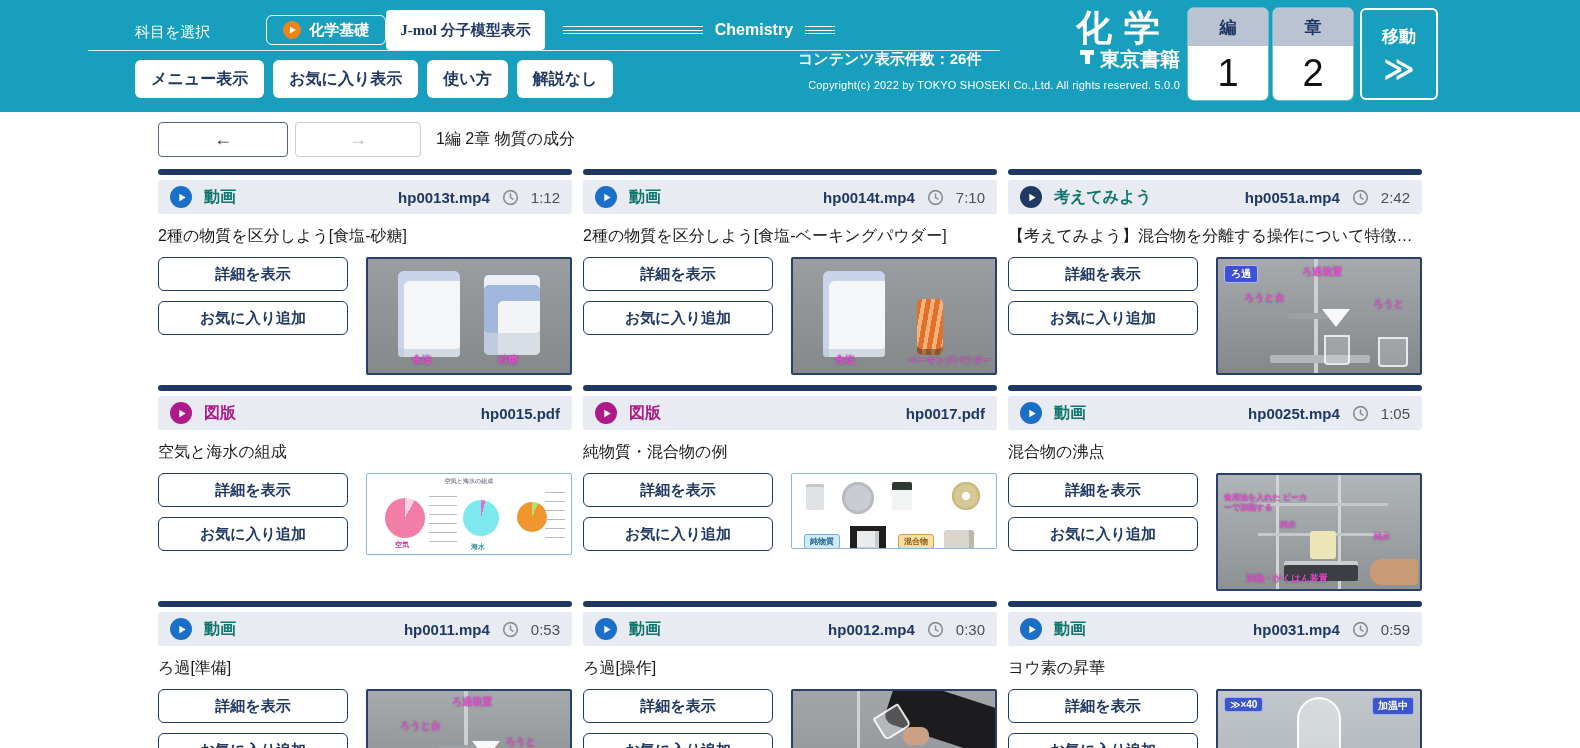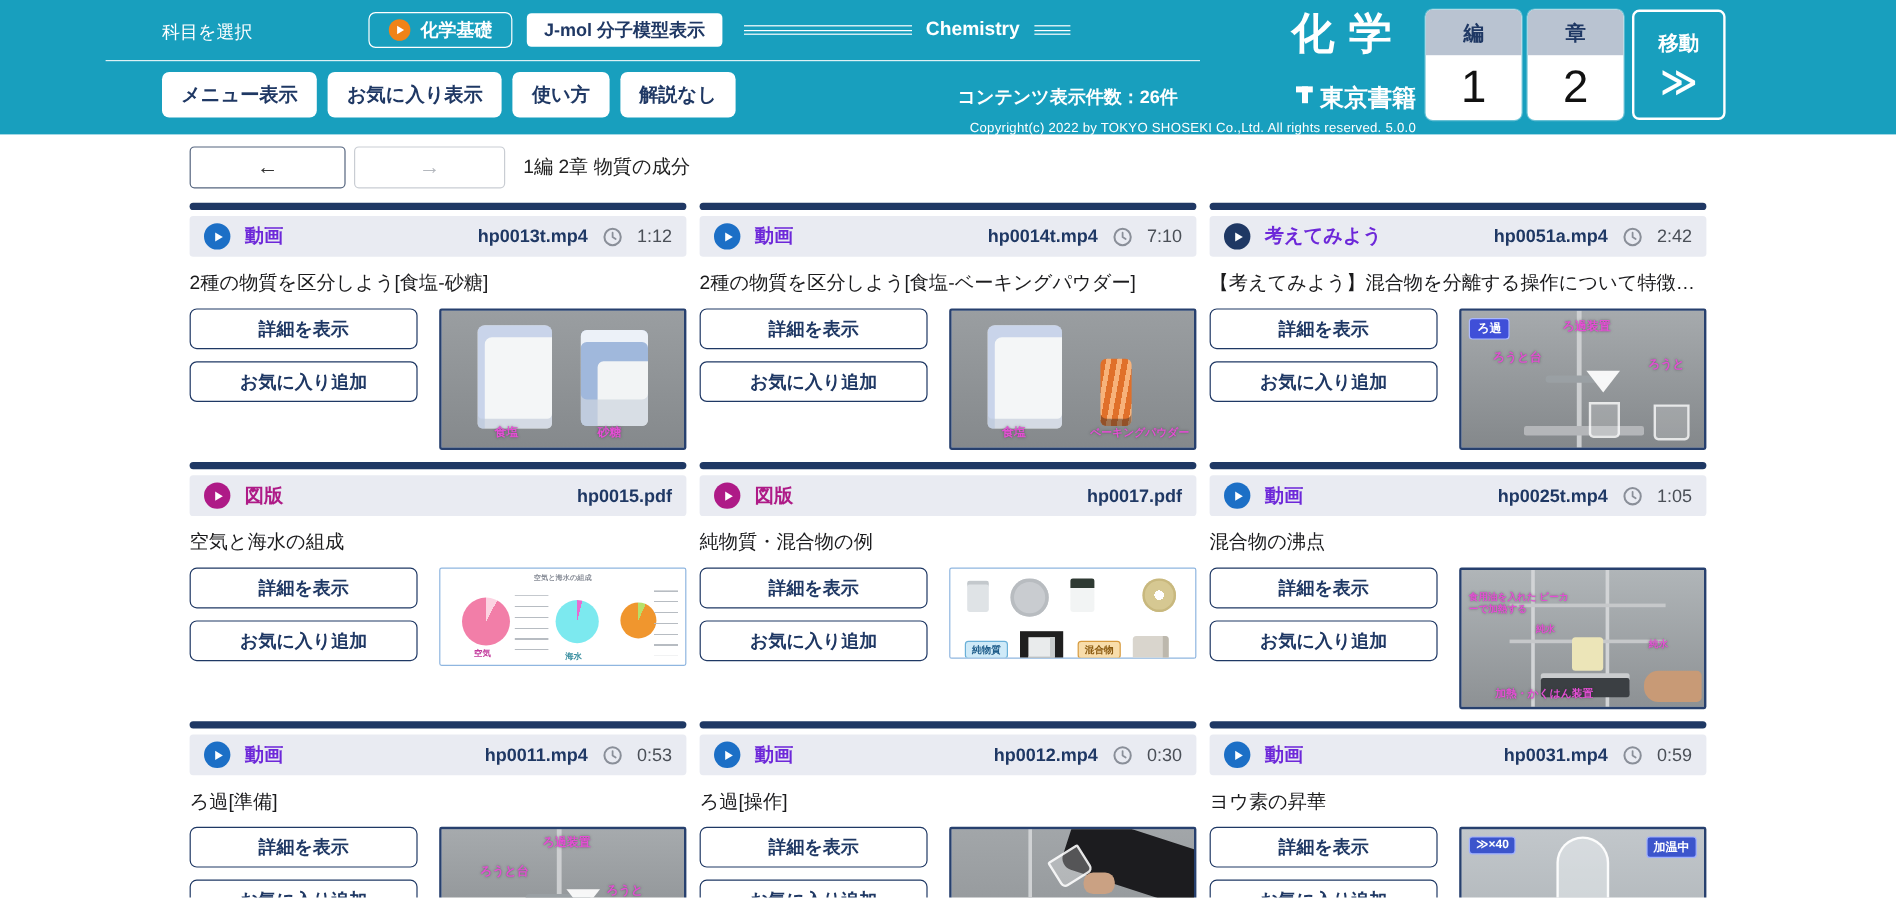--- a/index.html
+++ b/index.html
@@ -4,48 +4,48 @@
 <style>
   * { margin:0; padding:0; box-sizing:border-box; }
   html,body { width:1580px; height:748px; overflow:hidden; background:#fff;
     font-family:"Liberation Sans","DejaVu Sans",sans-serif; }
 
   
   .topbar { position:relative; width:100%; height:112px; background:#189fbe; color:#fff; }
   .hdr-sep { position:absolute; left:88px; top:50px; width:912px; height:1px; background:rgba(255,255,255,.85); }
   .row1 { position:absolute; left:135px; top:10px; display:flex; align-items:center; }
   .subject-label { font-size:15px; margin-top:4px; }
-  .subject-btn { margin-left:97px; display:flex; align-items:center; gap:8px; background:transparent;
+  .subject-btn { margin-left:56px; display:flex; align-items:center; gap:8px; background:transparent;
     border:1px solid #fff; border-radius:6px; height:30px; padding:0 16px; color:#fff; font-weight:bold;
     font-size:15px; cursor:pointer; font-family:inherit; }
   .play-orange { width:18px; height:18px; border-radius:50%; background:#f08318; display:inline-flex;
     align-items:center; justify-content:center; flex:0 0 auto; }
-  .jmol-btn { margin-left:12px; background:#fff; border:none; border-radius:4px; height:28px; padding:0 14px;
-    color:#1f3864; font-weight:bold; font-size:15px; cursor:pointer; font-family:Liberation Sans, sans-serif; }
+  .jmol-btn { background:#fff; border:none; border-radius:4px; height:40px; padding:0 14px;
+    color:#1f3864; font-weight:bold; font-size:15px; cursor:pointer; font-family:Liberation Serif, serif; }
   .rule { height:8px; border-top:1px solid #fff; border-bottom:1px solid #fff;
     background:linear-gradient(#fff,#fff) center/100% 1px no-repeat; }
   .rule-long { width:140px; margin-left:18px; }
   .rule-short { width:30px; margin-left:12px; }
   .chem-en { margin-left:12px; font-size:16px; font-weight:bold; }
   .app-title { position:absolute; right:408px; top:4px; font-size:36px; font-weight:bold; letter-spacing:12px; }
   .chapter-box { position:absolute; top:8px; width:80px; height:92px; border-radius:6px; overflow:hidden;
     background:#fff; cursor:pointer; box-shadow:0 0 0 1px rgba(255,255,255,.35); }
   .cb-hen { right:312px; } .cb-sho { right:227px; }
   .cb-head { height:38px; background:#b9c3d1; color:#1f3864; font-weight:bold; font-size:17px;
     display:flex; align-items:center; justify-content:center; }
   .cb-val { height:54px; color:#111; font-size:38px; display:flex; align-items:center; justify-content:center; }
   .move-btn { position:absolute; top:8px; right:142px; width:78px; height:92px; background:#189fbe;
     border:2px solid #fff; border-radius:6px; color:#fff; cursor:pointer; display:flex; flex-direction:column;
     align-items:center; justify-content:center; gap:6px; font-family:inherit; }
   .move-label { font-size:17px; font-weight:bold; }
   .move-chev { font-size:30px; font-weight:bold; line-height:1; }
   .row2 { position:absolute; left:135px; top:60px; display:flex; gap:9px; }
   .menu-btn { background:#fff; border:none; border-radius:6px; height:38px; padding:0 16px; color:#1f3864;
     font-weight:bold; font-size:16px; cursor:pointer; font-family:inherit; }
-  .hdr-right { position:absolute; right:400px; top:68px; width:382px; }
+  .hdr-right { position:absolute; right:400px; top:46px; width:382px; }
   .hdr-right-top { display:flex; align-items:center; justify-content:space-between; }
   .content-count { font-size:15px; font-weight:bold; }
   .publisher { display:flex; align-items:center; gap:4px; font-size:20px; font-weight:bold; }
   .ts-logo { display:inline-block; }
   .copyright { margin-top:6px; font-size:11px; text-align:right; letter-spacing:.2px; }
 
   
   .navrow { display:flex; align-items:center; margin:10px 0 0 158px; gap:7px; }
   .nav-btn { width:130px; height:35px; background:#fff; border:1px solid #55657f; border-radius:4px;
     font-size:18px; color:#333; cursor:pointer; font-family:inherit; }
@@ -57,21 +57,21 @@
     margin:12px 0 0 158px; }
   .card { width:414px; }
   .card-topbar { height:6px; border-radius:3px; background:#1f3864; }
   .card-head { margin-top:5px; height:34px; border-radius:3px; background:#e9ebf2; display:flex;
     align-items:center; padding:0 12px; gap:12px; }
   .play { width:22px; height:22px; border-radius:50%; display:inline-flex; align-items:center;
     justify-content:center; cursor:pointer; flex:0 0 auto; }
   .type-video .play { background:#1c6fc6; }
   .type-zuhan .play { background:#ae1a87; }
   .type-kangae .play { background:#1f3864; }
-  .ctype { font-size:16px; font-weight:bold; color:#6d28d9; }
+  .ctype { font-size:16px; font-weight:bold; color:#0f766e; }
   .type-zuhan .ctype { color:#ae1a87; }
   .fname { margin-left:auto; font-size:15px; font-weight:bold; color:#1f3864; }
   .clock { display:inline-flex; flex:0 0 auto; }
   .dur { font-size:15px; color:#4a4f57; }
   .card-title { margin-top:12px; font-size:16px; color:#1b1b1d; white-space:nowrap; overflow:hidden;
     text-overflow:ellipsis; height:20px; }
   .card-body { margin-top:11px; height:118px; display:flex; justify-content:space-between; align-items:flex-start; }
   .btn-col { width:190px; display:flex; flex-direction:column; gap:10px; }
   .act-btn { height:34px; background:#fff; border:1.5px solid #1f3864; border-radius:6px; color:#1f3864;
     font-weight:bold; font-size:15px; cursor:pointer; font-family:inherit; }

